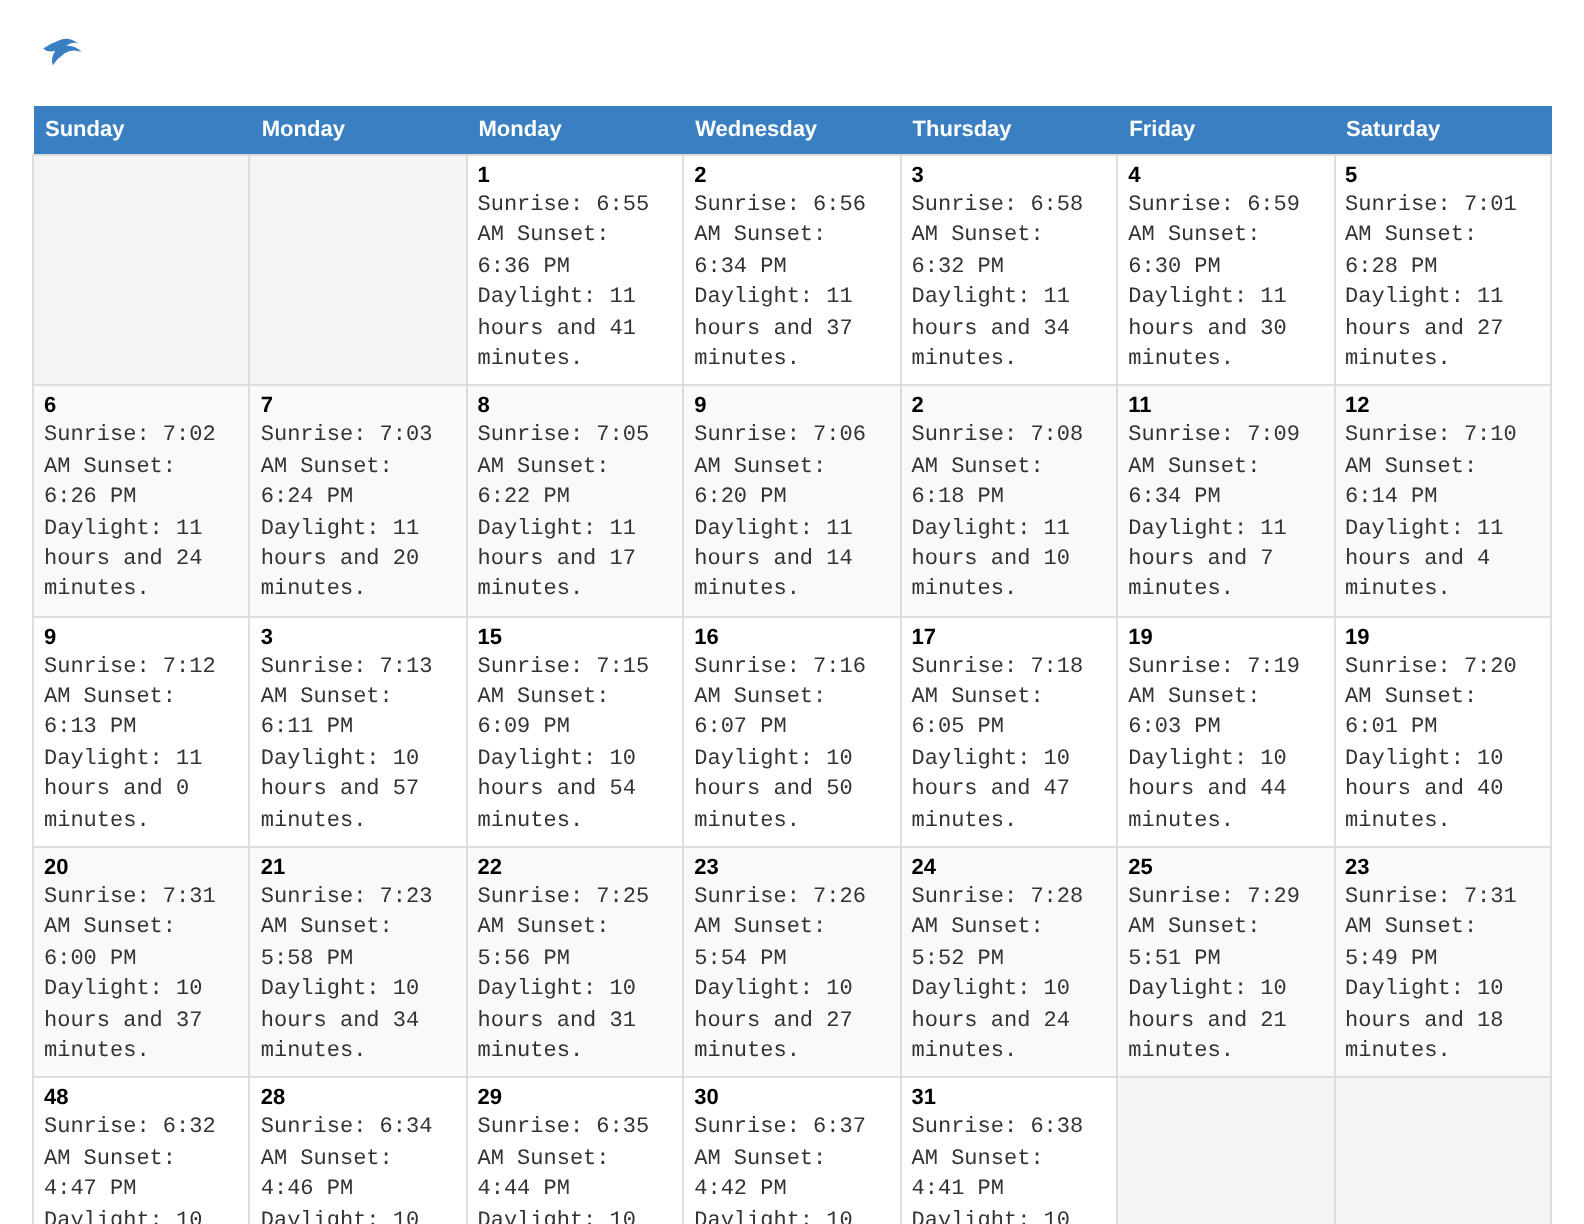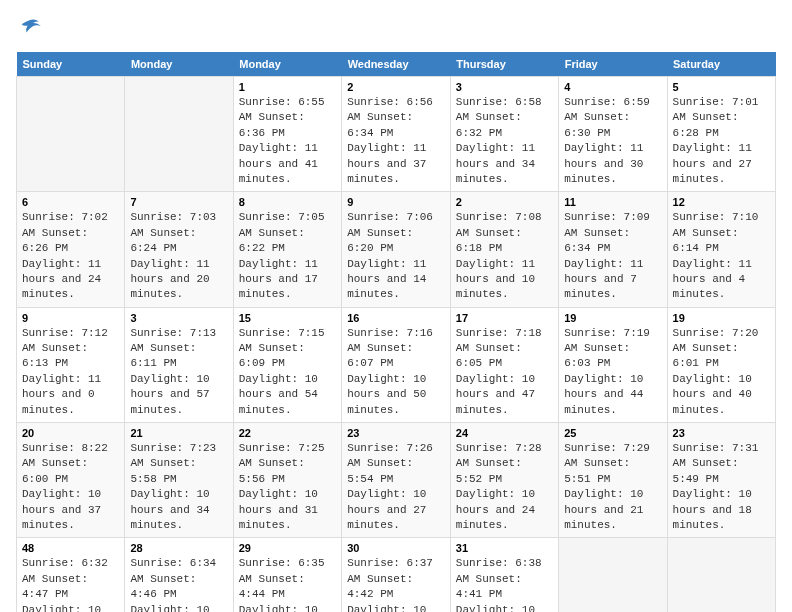--- a/index.html
+++ b/index.html
@@ -242,21 +242,21 @@
         <td>
           <span class="day-num">19</span>
           <div class="day-info">Sunrise: 7:20 AM
 Sunset: 6:01 PM
 Daylight: 10 hours and 40 minutes.</div>
         </td>
       </tr>
       <tr>
         <td>
           <span class="day-num">20</span>
-          <div class="day-info">Sunrise: 8:22 AM
+          <div class="day-info">Sunrise: 7:31 AM
 Sunset: 6:00 PM
 Daylight: 10 hours and 37 minutes.</div>
         </td>
         <td>
           <span class="day-num">21</span>
           <div class="day-info">Sunrise: 7:23 AM
 Sunset: 5:58 PM
 Daylight: 10 hours and 34 minutes.</div>
         </td>
         <td>

